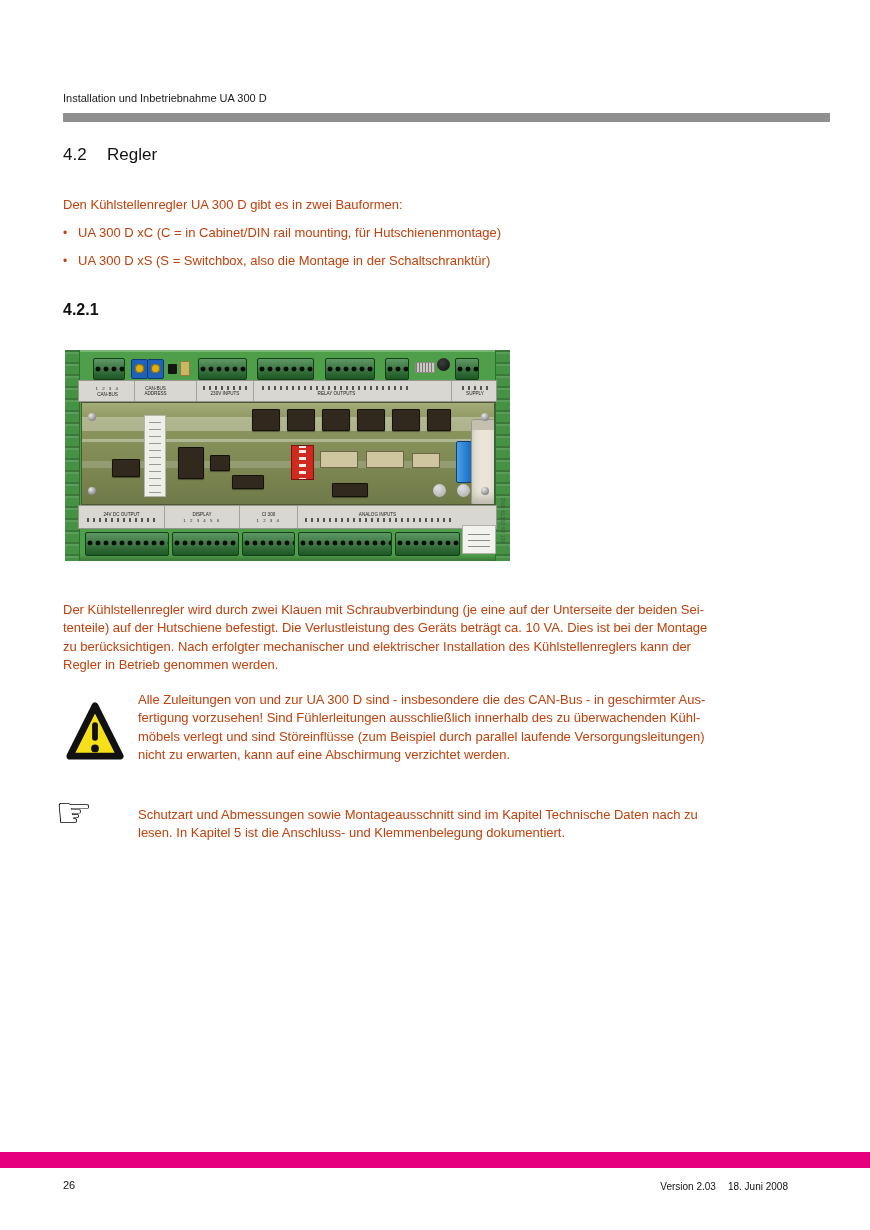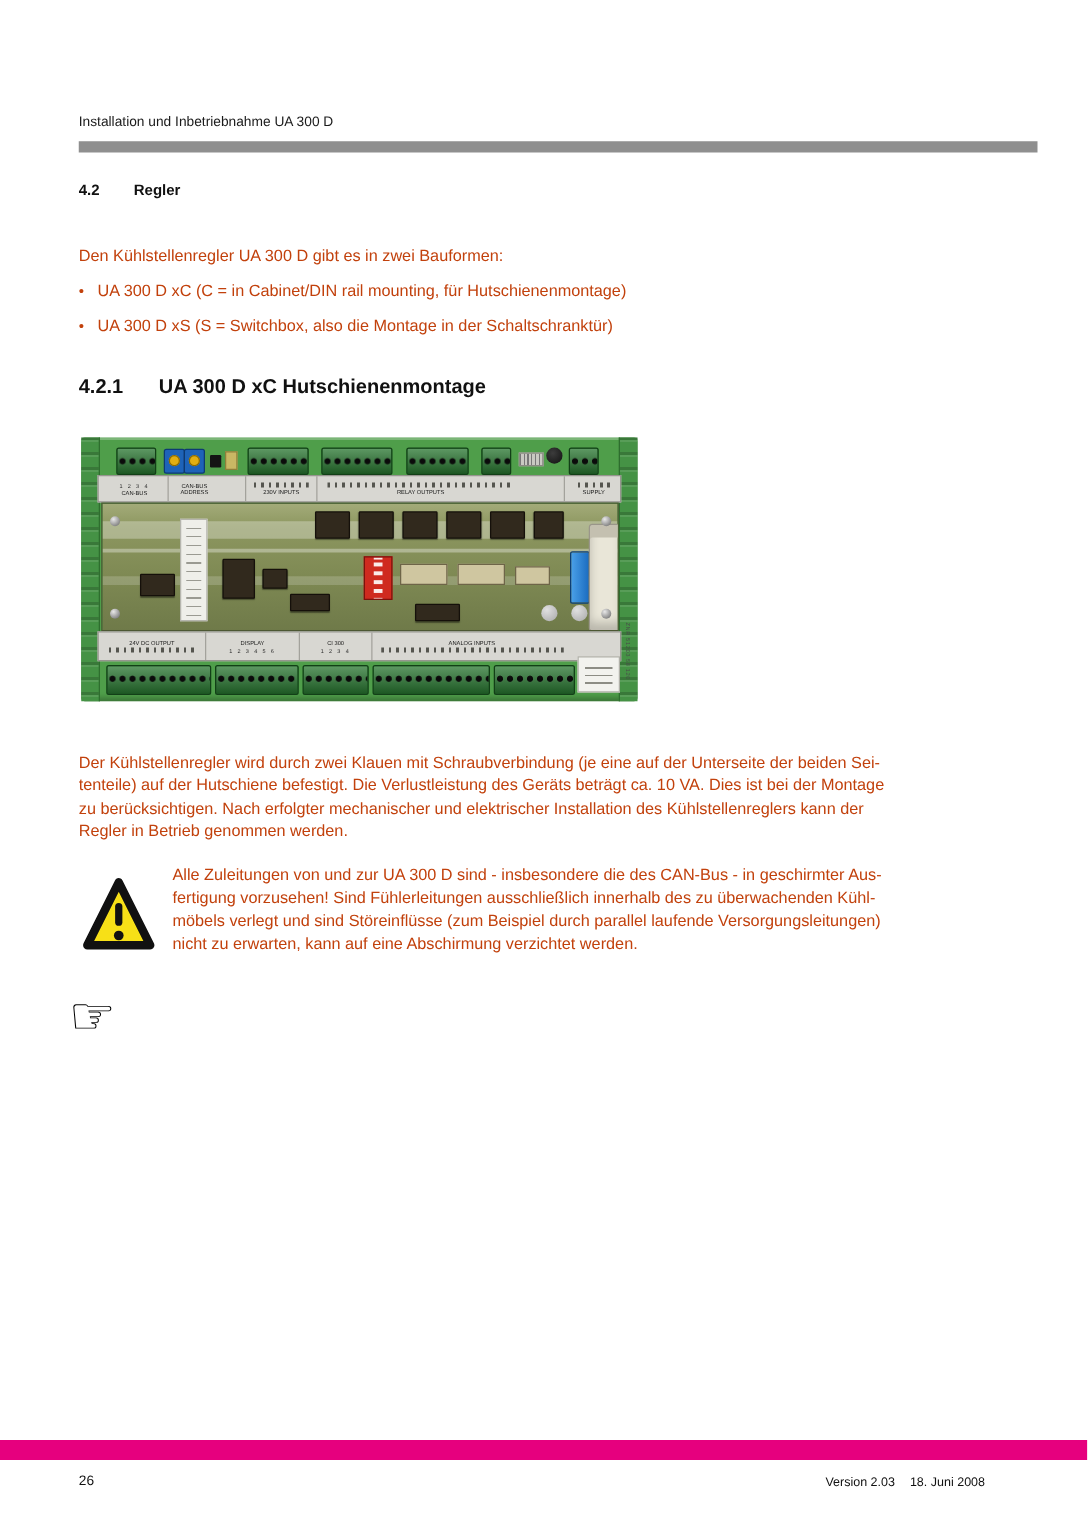--- a/index.html
+++ b/index.html
@@ -4,21 +4,21 @@
 <style>
   html,body{margin:0;padding:0;background:#fff;}
   .page{position:relative;width:870px;height:1230px;background:#ffffff;overflow:hidden;
         font-family:"Liberation Sans", sans-serif;color:#111;}
   .abs{position:absolute;}
   .ml{white-space:pre-line;}
 
   .header-title{left:63px;top:92px;font-size:11px;color:#1a1a1a;text-align:right;}
   .header-rule{left:63px;top:113px;width:767px;height:9px;background:#8f8f8f;}
 
-  .h1{left:63px;top:145px;font-size:12px;font-weight:bold;display:flex;}
+  .h1{left:63px;top:145px;font-size:17px;font-weight:normal;display:flex;}
   .h1 .num{width:44px;}
   .h2{left:63px;top:301px;font-size:16px;font-weight:bold;display:flex;}
   .h2 .num{width:64px;}
 
   .body-text{font-size:13px;line-height:18.4px;color:#c2410c;}
   .intro{left:63px;top:196px;}
   .bullet-row{left:63px;display:flex;}
   .bullet-row .glyph{width:15px;font-size:12px;}
   .b1{top:224px;} .b2{top:252px;}
 
@@ -109,21 +109,20 @@
     <span class="glyph">•</span>
     <span>UA 300 D xC (C = in Cabinet/DIN rail mounting, für Hutschienenmontage)</span>
   </div>
   <div class="abs body-text bullet-row b2">
     <span class="glyph">•</span>
     <span>UA 300 D xS (S = Switchbox, also die Montage in der Schaltschranktür)</span>
   </div>
 
   <div class="abs h2">
     <span class="num">4.2.1</span>
-    <span>UA 300 D xC Hutschienenmontage</span>
   </div>
 
   <div class="abs device">
     <div class="housing"></div>
     <div class="sidecol l"></div>
     <div class="sidecol r"></div>
 
     <div class="term" style="left:28px;width:30px;"></div>
     <div class="rotary" style="left:66px;"></div>
     <div class="rotary" style="left:82px;"></div>
@@ -226,20 +225,22 @@
     <path d="M30 7 L56 59 L4 59 Z" fill="#f7e017" stroke="#111111" stroke-width="7" stroke-linejoin="round"></path>
     <rect x="27" y="24" width="6" height="19" rx="3" fill="#111111"></rect>
     <circle cx="30" cy="51" r="4" fill="#111111"></circle>
   </svg>
   <div class="abs body-text ml warn-text">Alle Zuleitungen von und zur UA 300 D sind - insbesondere die des CAN-Bus - in geschirmter Aus-
 fertigung vorzusehen! Sind Fühlerleitungen ausschließlich innerhalb des zu überwachenden Kühl-
 möbels verlegt und sind Störeinflüsse (zum Beispiel durch parallel laufende Versorgungsleitungen)
 nicht zu erwarten, kann auf eine Abschirmung verzichtet werden.</div>
 
   <div class="abs note-icon">☞</div>
+  <div class="abs body-text ml note-text">Schutzart und Abmessungen sowie Montageausschnitt sind im Kapitel Technische Daten nach zu
+lesen. In Kapitel 5 ist die Anschluss- und Klemmenbelegung dokumentiert.</div>
 
   <div class="abs footer-bar"></div>
   <div class="abs footer-page">26</div>
   <div class="abs footer-right">
     <span>Version 2.03</span>
     <span>18. Juni 2008</span>
   </div>
 
 </div>
 

